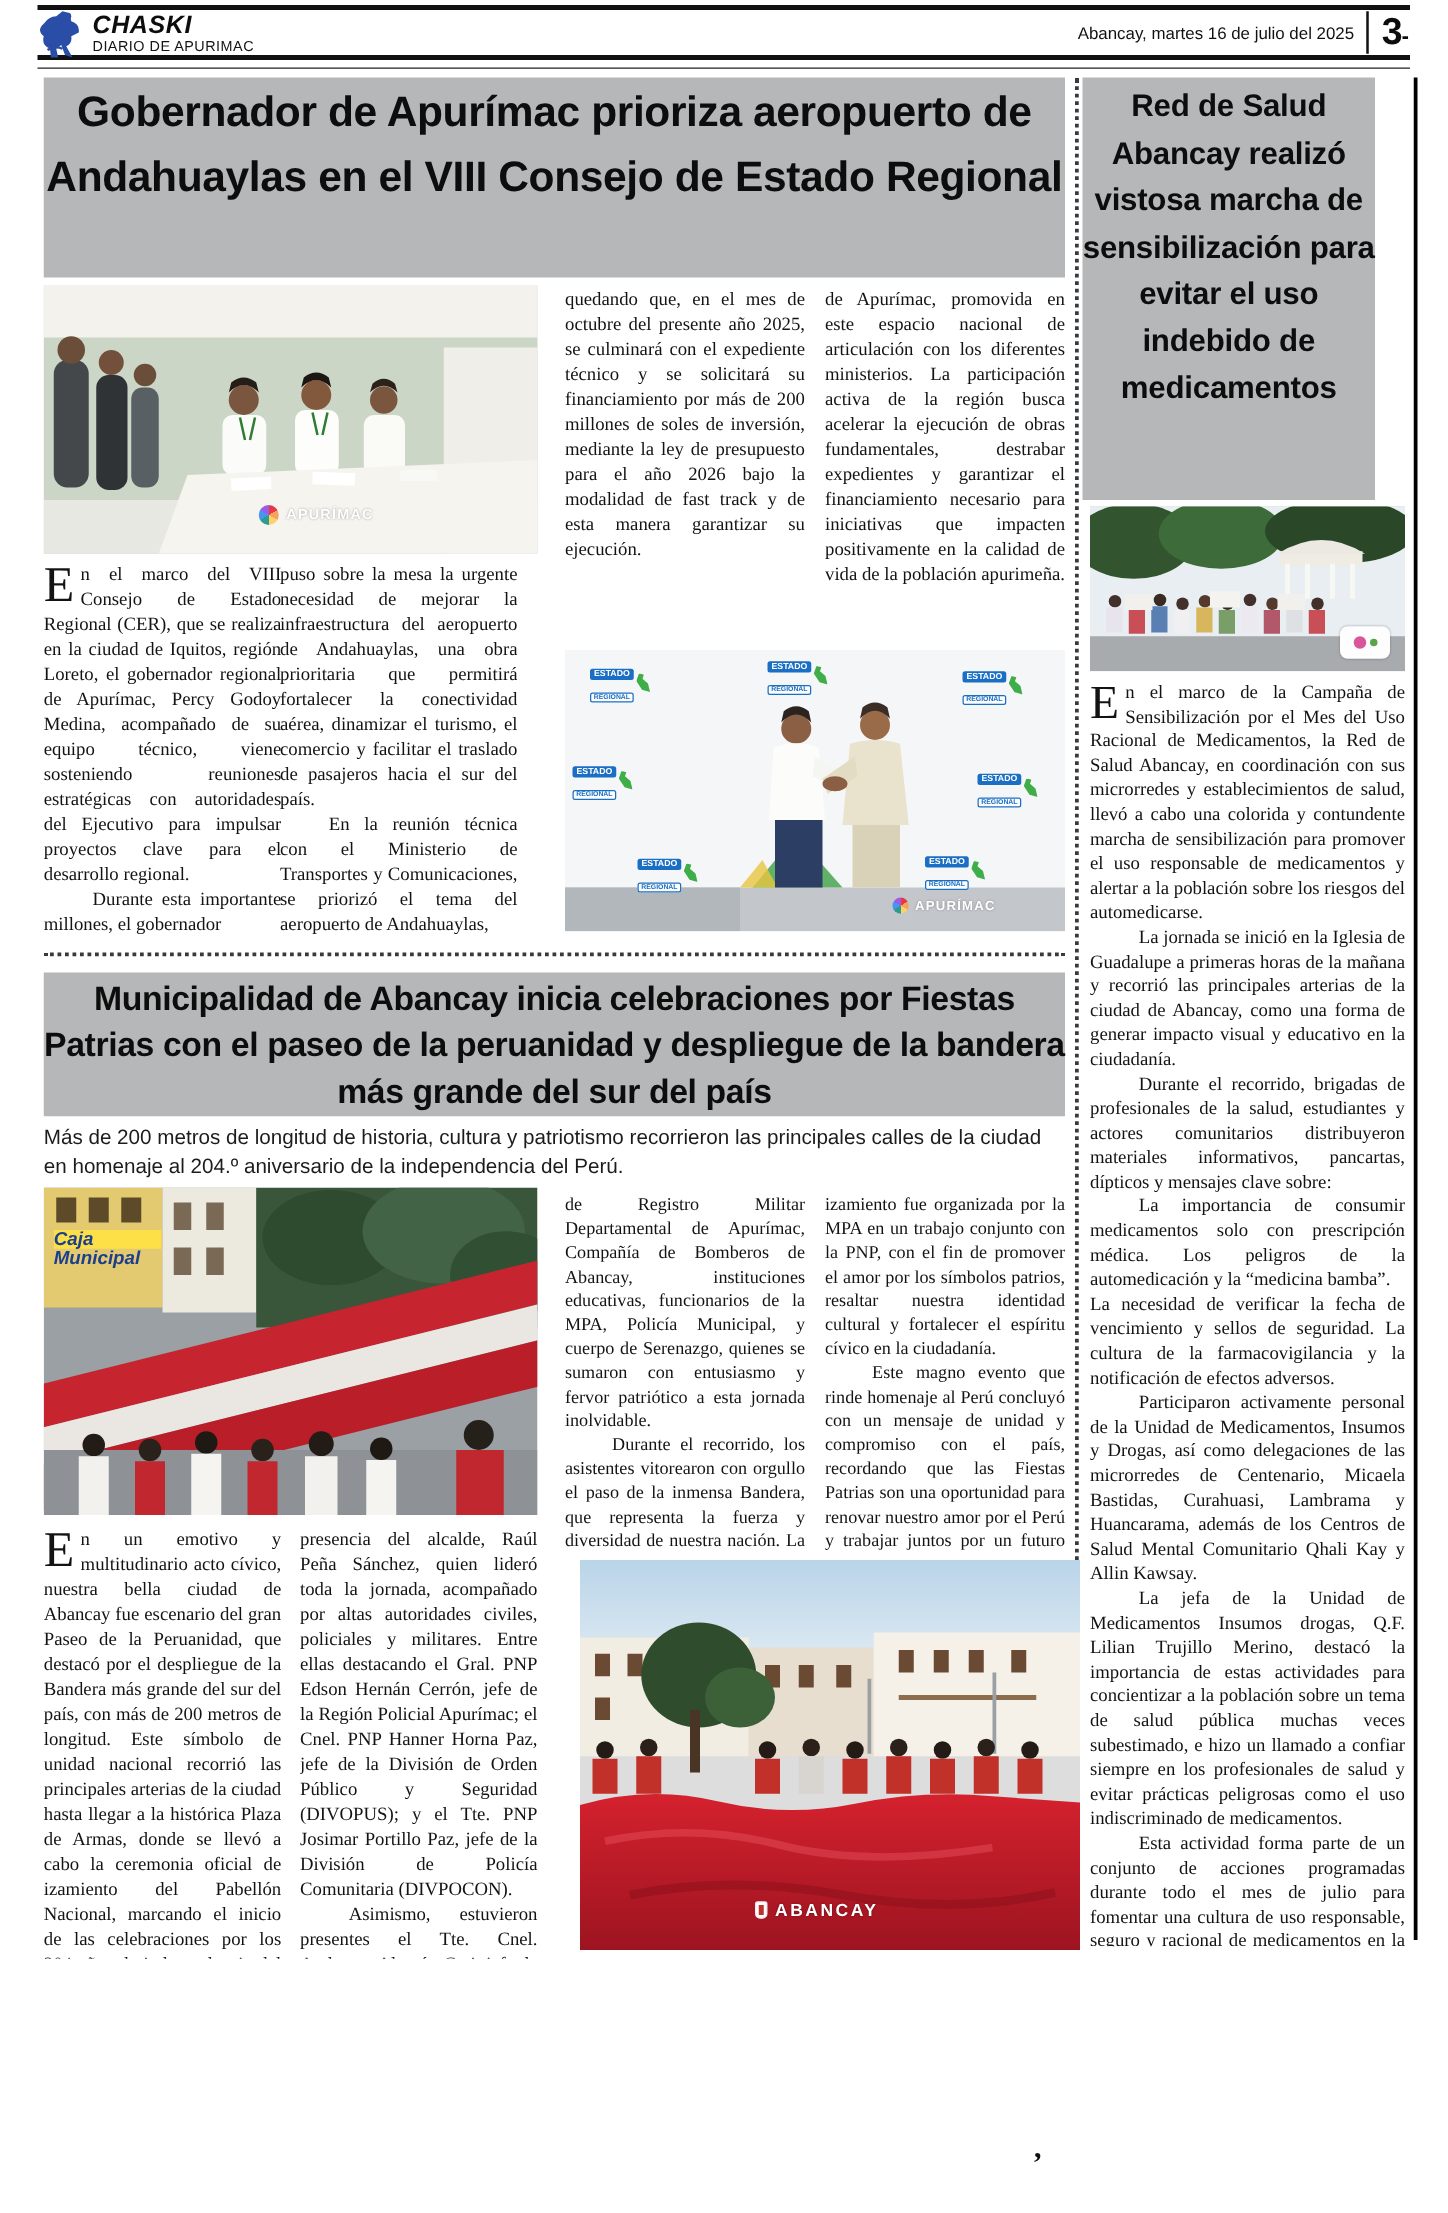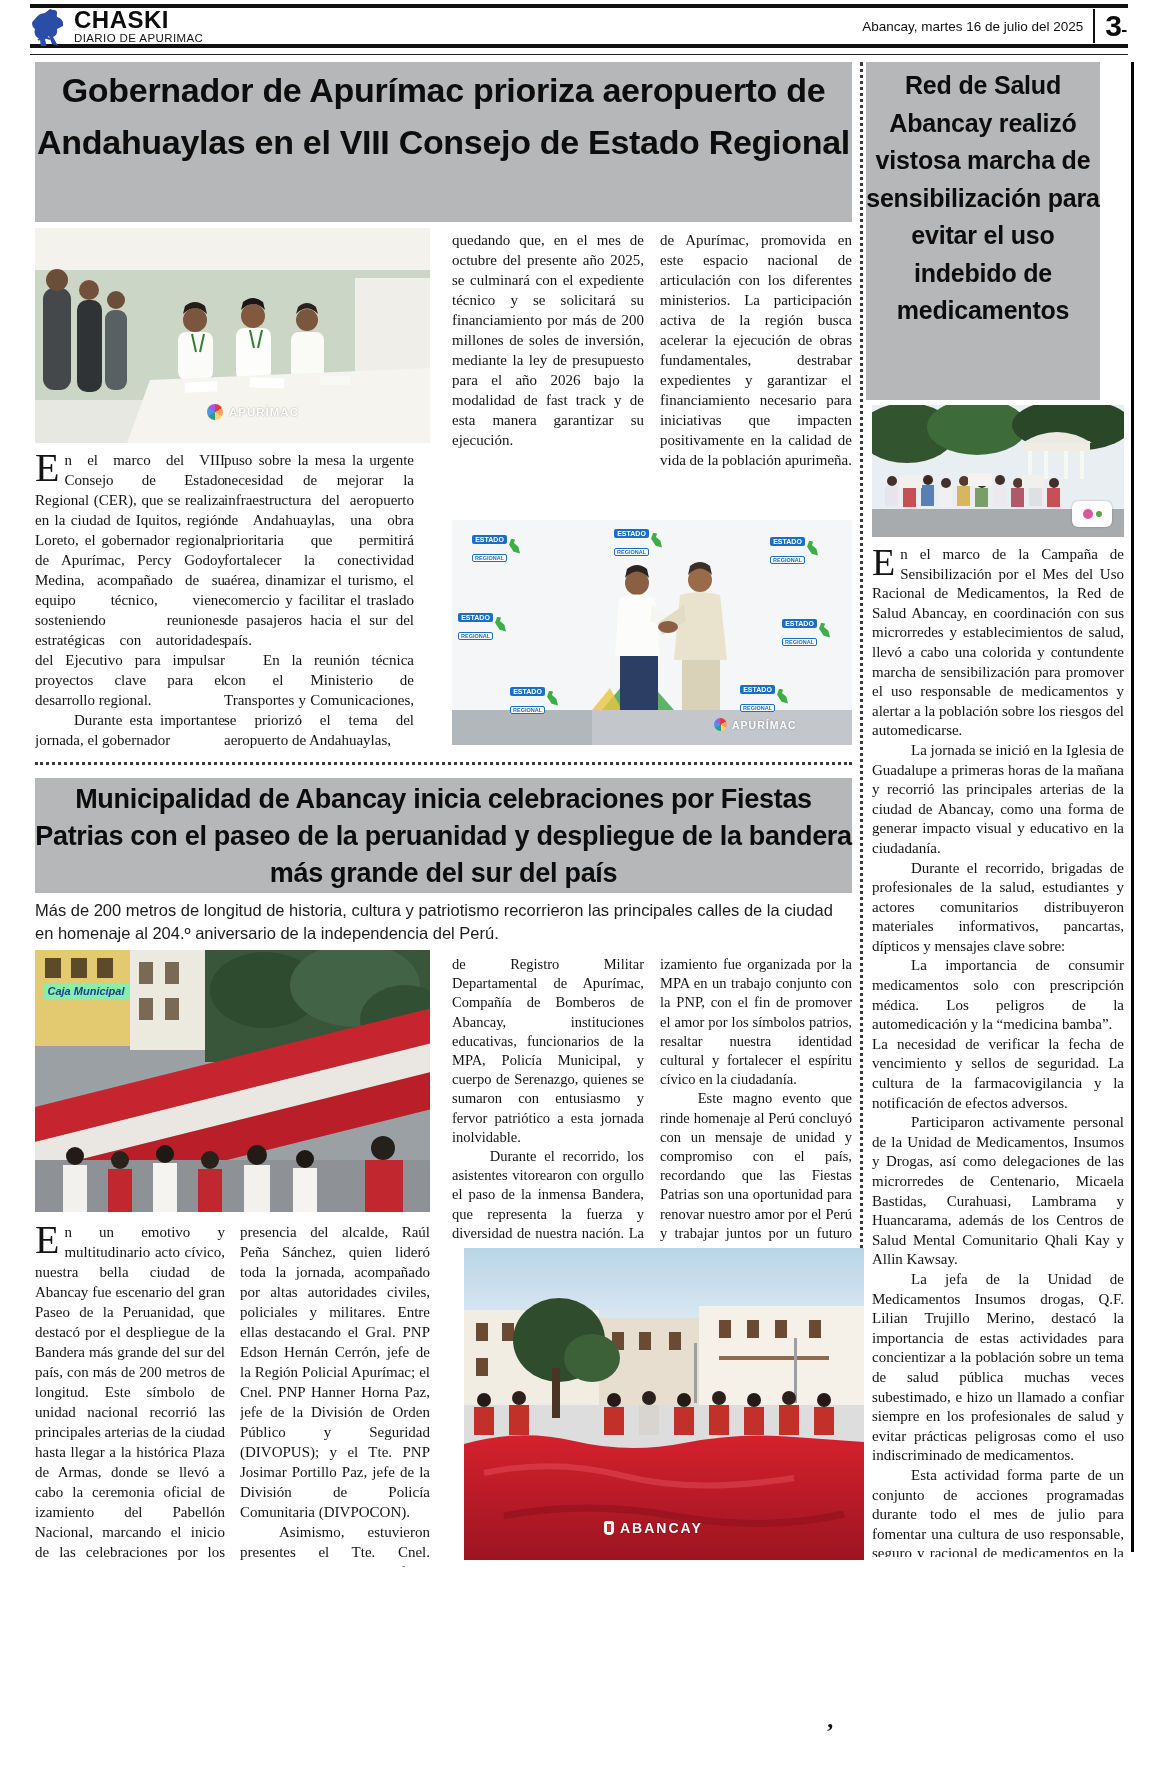--- a/index.html
+++ b/index.html
@@ -15,21 +15,21 @@
   }
   
   .masthead {
     position: absolute; left: 30px; top: 4px; width: 1098px; height: 44px;
     border-top: 4px solid #111; border-bottom: 4px solid #111;
     display: flex; align-items: center; justify-content: space-between;
     padding: 2px 6px 2px 2px;
   }
   .masthead-rule2 { position: absolute; left: 30px; top: 54px; width: 1098px; border-top: 1.5px solid #222; }
   .mh-left { display: flex; align-items: center; gap: 6px; }
-  .mh-brand { font-family: "Liberation Sans", sans-serif; font-weight: 800; font-size: 24px; letter-spacing: .5px; color:#0d0d0d; line-height: 24px; }
+  .mh-brand { font-family: "Liberation Sans", sans-serif; font-weight: 800; font-size: 20px; letter-spacing: .5px; color:#0d0d0d; line-height: 24px; font-style: italic; }
   .mh-tag { font-family: "Liberation Sans", sans-serif; font-size: 11.5px; letter-spacing: .4px; color:#151515; }
   .mh-section { position:absolute; left:0; right:0; text-align:right; font-family:"Liberation Sans",sans-serif; font-weight:700; font-size:19px; letter-spacing:1px; color:#0d0d0d; }
   .mh-right { display:flex; align-items:center; z-index:2; background:#fff; padding-left:8px; }
   .mh-date { font-family:"Liberation Sans",sans-serif; font-size:13.5px; color:#111; }
   .mh-sep { width:2px; height:34px; background:#111; margin:0 10px; }
   .mh-page { font-family:"Liberation Sans",sans-serif; font-weight:700; font-size:30px; color:#0d0d0d; }
 
   
   .gray-head {
     position:absolute; background:#b6b7b9; color:#0d0d0d; text-align:center;
@@ -76,22 +76,22 @@
   .er-txt { text-align:center; font-family:"Liberation Sans",sans-serif; font-weight:700; }
   .er-b1 { background:#1a6fc4; color:#fff; font-size:7px; line-height:9px; padding:1px 3px; border-radius:2px; }
   .er-b2 { background:#fdfdfd; color:#1a6fc4; font-size:5.5px; line-height:7px; border:1px solid #1a6fc4; border-radius:2px; padding:0 2px; }
   .peru-map { width:11px; height:15px; background:#3fae49; display:inline-block;
               clip-path: polygon(20% 0, 55% 8%, 45% 30%, 85% 55%, 100% 100%, 42% 88%, 0 42%); }
 
   .dot-cluster { position:absolute; width:16px; height:16px; border-radius:50%;
                  background: conic-gradient(#e63946 0 60deg,#f4a261 0 120deg,#ffd166 0 180deg,#2a9d8f 0 240deg,#4895ef 0 300deg,#9b5de5 0 360deg); }
   .logo-word { position:absolute; font-family:"Liberation Sans",sans-serif; font-weight:700; color:#fff; text-shadow:0 0 2px rgba(0,0,0,.35); letter-spacing:1px; }
 
-  .caja-sign { position:absolute; left:8px; top:34px; width:86px; height:15px; background:#86efac; color:#1b3f8f;
-               font-family:"Liberation Sans",sans-serif; font-weight:700; font-style:italic; font-size:11px; line-height:15px; text-align:center; }
+  .caja-sign { position:absolute; left:8px; top:34px; width:86px; height:15px; background:#fde047; color:#1b3f8f;
+               font-family:"Liberation Sans",sans-serif; font-weight:700; font-style:italic; font-size:15px; line-height:15px; }
   .abancay-logo { position:absolute; left:140px; top:272px; display:flex; align-items:center; gap:6px; }
   .abancay-crest { width:10px; height:14px; background:#fff; border:1px solid #eee; border-radius:2px 2px 4px 4px; position:relative; }
   .abancay-crest::after { content:""; position:absolute; left:2px; top:2px; width:4px; height:8px; background:#c23129; }
   .abancay-word { font-family:"Liberation Sans",sans-serif; font-weight:700; font-size:14px; letter-spacing:2px; color:#fff; text-shadow:0 0 2px rgba(0,0,0,.4); }
 
   .plaza-badge { position:absolute; left:200px; top:96px; width:40px; height:26px; background:#fdfdfd; border-radius:6px;
                  display:flex; align-items:center; justify-content:center; gap:3px; box-shadow:0 0 2px rgba(0,0,0,.3); }
   .pink-dot { width:10px; height:10px; border-radius:50%; background:#d9569a; }
   .green-dot { width:6px; height:6px; border-radius:50%; background:#5ba348; }
 
@@ -156,21 +156,21 @@
       <rect x="150" y="154" width="32" height="10" fill="#ffffff" transform="rotate(-3 166 159)"></rect>
       <rect x="215" y="150" width="34" height="10" fill="#ffffff" transform="rotate(2 232 155)"></rect>
       <rect x="285" y="148" width="30" height="9" fill="#f8f8f4"></rect>
     </svg>
     <div class="dot-cluster" style="left:172px; top:176px;"></div>
     <div class="logo-word" style="left:194px; top:178px; font-size:11.5px;">APURÍMAC</div>
   </div>
 
   <div class="bodycol a1-c1">
     <p><span class="dropcap">E</span><span>n el marco del VIII Consejo de Estado Regional (CER), que se realiza en la ciudad de Iquitos, región Loreto, el gobernador regional de Apurímac, Percy Godoy Medina, acompañado de su equipo técnico, viene sosteniendo reuniones estratégicas con autoridades del Ejecutivo para impulsar proyectos clave para el desarrollo regional.</span></p>
-    <p class="indent">Durante esta importante jornada, el gobernador</p>
+    <p class="indent">Durante esta importante millones, el gobernador</p>
   </div>
   <div class="bodycol a1-c2">
     <p>puso sobre la mesa la urgente necesidad de mejorar la infraestructura del aeropuerto de Andahuaylas, una obra prioritaria que permitirá fortalecer la conectividad aérea, dinamizar el turismo, el comercio y facilitar el traslado de pasajeros hacia el sur del país.</p>
     <p class="indent">En la reunión técnica con el Ministerio de Transportes y Comunicaciones, se priorizó el tema del aeropuerto de Andahuaylas,</p>
   </div>
   <div class="bodycol a1-c3">
     <p>quedando que, en el mes de octubre del presente año 2025, se culminará con el expediente técnico y se solicitará su financiamiento por más de 200 millones de soles de inversión, mediante la ley de presupuesto para el año 2026 bajo la modalidad de fast track y de esta manera garantizar su ejecución.</p>
   </div>
   <div class="bodycol a1-c4">
     <p>de Apurímac, promovida en este espacio nacional de articulación con los diferentes ministerios. La participación activa de la región busca acelerar la ejecución de obras fundamentales, destrabar expedientes y garantizar el financiamiento necesario para iniciativas que impacten positivamente en la calidad de vida de la población apurimeña.</p>

